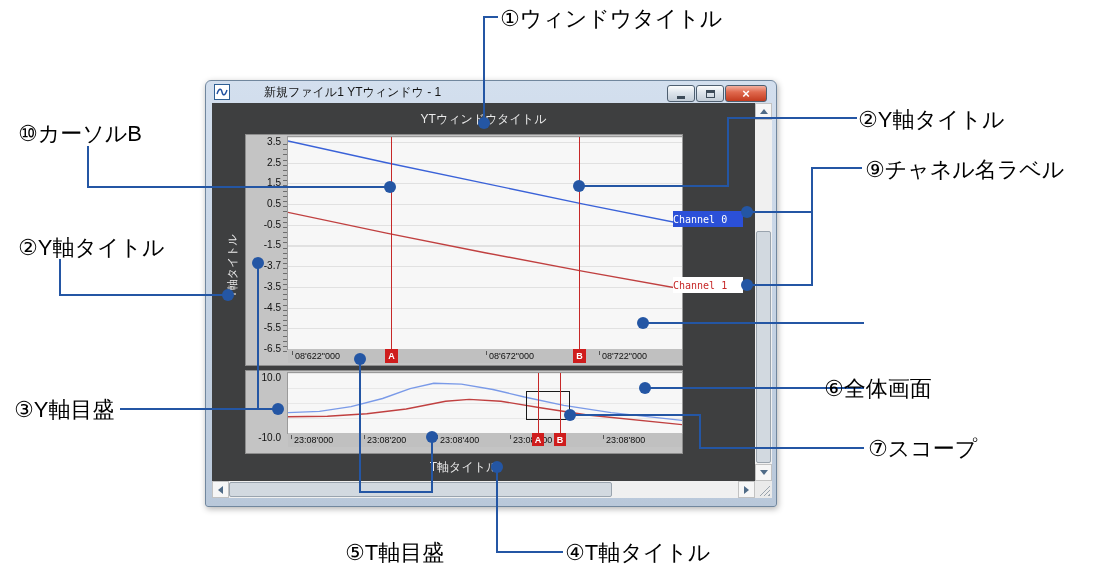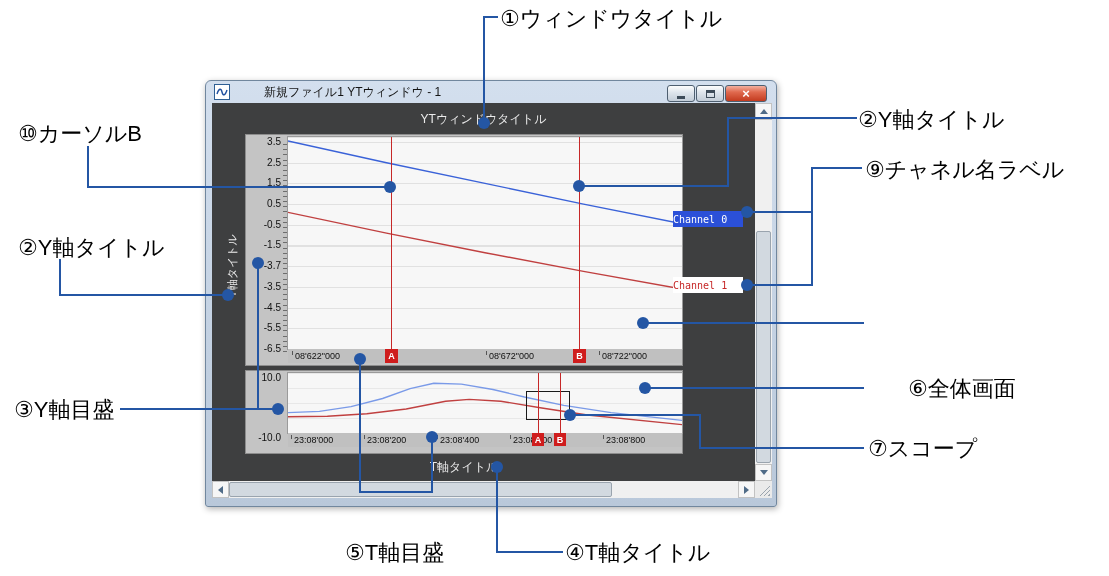--- a/index.html
+++ b/index.html
@@ -97,21 +97,21 @@
   .overlay polyline{fill:none;stroke:#2456a4;stroke-width:2;}
   .overlay circle{fill:#2456a4;stroke:none;}
   .callout{position:absolute;z-index:6;font-size:22px;color:#000;white-space:nowrap;}
   .cl-window-title{left:500px;top:4px;}
   .cl-cursor-a{left:18px;top:119px;}
   .cl-cursor-b{left:858px;top:105px;}
   .cl-channel{left:865px;top:155px;}
   .cl-y-title{left:18px;top:233px;}
   .cl-zoom{left:868px;top:310px;}
   .cl-y-scale{left:14px;top:395px;}
-  .cl-overview{left:908px;top:374px;}
+  .cl-overview{left:824px;top:374px;}
   .cl-scope{left:868px;top:434px;}
   .cl-t-scale{left:345px;top:538px;}
   .cl-t-title{left:565px;top:538px;}
 </style>
 </head>
 <body>
 
 <div class="page">
 
   <div class="window">

